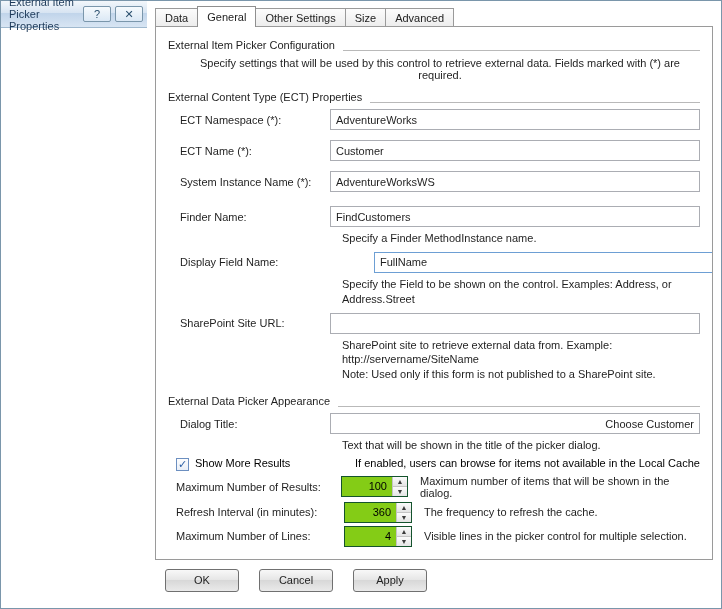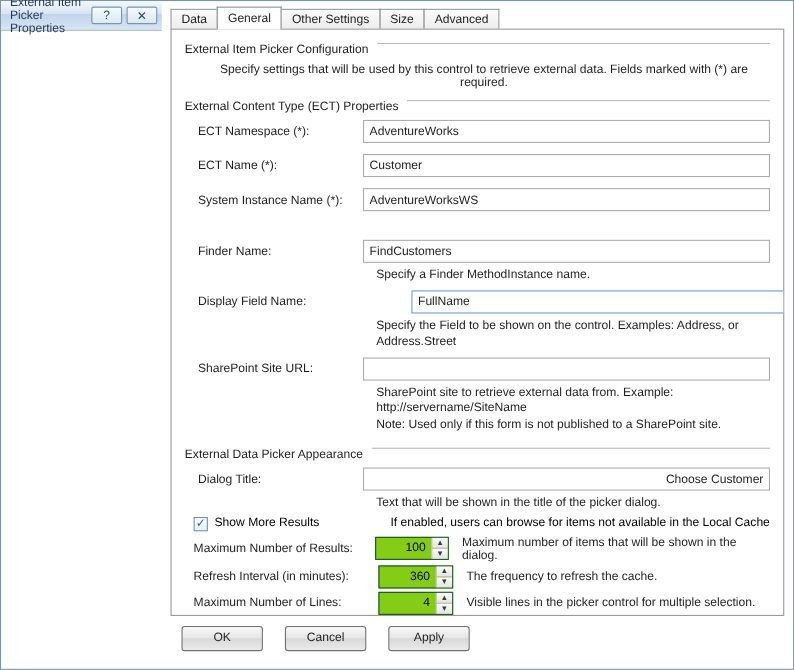--- a/index.html
+++ b/index.html
@@ -7,21 +7,21 @@
 .window { width: 722px; height: 609px; border: 1px solid #7a96ab; background: #fff; display: flex; }
 .titlebar { height: 27px; background: linear-gradient(#f3f7fb, #d7e4f2 45%, #c0d4ea 46%, #d8e5f3); display: flex; align-items: center; padding: 0 4px 0 8px; border-bottom: 1px solid #9fb8ce; }
 .titlebar-text { color: #1f3b5a; flex: 1; }
 .titlebar-btns { display: flex; gap: 4px; }
 .tbtn { width: 28px; height: 16px; border: 1px solid #7a96ab; border-radius: 2px; background: linear-gradient(#f6fafd,#dbe8f5); display: flex; align-items: center; justify-content: center; color: #2b506f; font-size: 10px; cursor: default; }
 .content { flex: 1; padding: 6px 8px 8px 8px; display: flex; flex-direction: column; }
 .tabs { display: flex; align-items: flex-end; position: relative; height: 20px; }
 .tab { height: 19px; padding: 0 9px; border: 1px solid #9a9a9a; border-bottom: none; background: linear-gradient(#fcfcfc,#ececec); margin-right: -1px; display: flex; align-items: center; color: #222; cursor: default; position: relative; z-index: 1; }
 .tab.active { background: #fff; height: 21px; z-index: 3; border-color: #8f8f8f; }
 .tabpanel { border: 1px solid #9a9a9a; flex: 1; padding: 10px 12px 10px 12px; background: #fff; margin-top: -1px; position: relative; z-index: 2; overflow: hidden; }
-.section-head { display: flex; align-items: flex-start; margin: 2px 0 6px 0; }
+.section-head { display: flex; align-items: flex-end; margin: 2px 0 6px 0; }
 .section-head .sh-label { color: #1f1f1f; white-space: nowrap; margin-right: 8px; }
 .section-head .sh-line { flex: 1; border-top: 1px solid #b9b9b9; height: 0; }
 .desc { color: #1f1f1f; margin: 4px 0 10px 12px; text-align: center; }
 .row { display: flex; align-items: center; margin: 4px 0; min-height: 21px; }
 .row .lab { width: 162px; padding-left: 12px; color: #1f1f1f; }
 .row .val { flex: 1; }
 .text-input { width: 100%; height: 21px; border: 1px solid #abadb3; padding: 0 5px; background: #fff; color: #1f1f1f; font-size: 11px; }
 .text-input.narrow { width: 370px; text-align: right; }
 .hint { color: #1f1f1f; margin-left: 174px; margin-top: 2px; margin-bottom: 6px; line-height: 1.35; }
 .checkrow { display: flex; align-items: flex-start; margin: 4px 0 4px 8px; }
@@ -83,21 +83,21 @@
       <div class="row" style="margin-top:10px">
         <div class="lab">ECT Name (*):</div>
         <div class="val"><input class="text-input" value="Customer" style=""></div>
       </div>
 
       <div class="row" style="margin-top:10px">
         <div class="lab">System Instance Name (*):</div>
         <div class="val"><input class="text-input" value="AdventureWorksWS" style=""></div>
       </div>
 
-      <div class="row" style="margin-top:26px">
+      <div class="row" style="margin-top:14px">
         <div class="lab">Finder Name:</div>
         <div class="val"><input class="text-input" value="FindCustomers" style=""></div>
       </div>
       <div class="hint">Specify a Finder MethodInstance name.</div>
 
       <div class="row">
         <div class="lab">Display Field Name:</div>
         <div class="val"><input class="text-input" style="border-color: rgb(109, 159, 212); margin-left: 44px;" value="FullName"></div>
       </div>
       <div class="hint">Specify the Field to be shown on the control. Examples: Address, or Address.Street</div>

